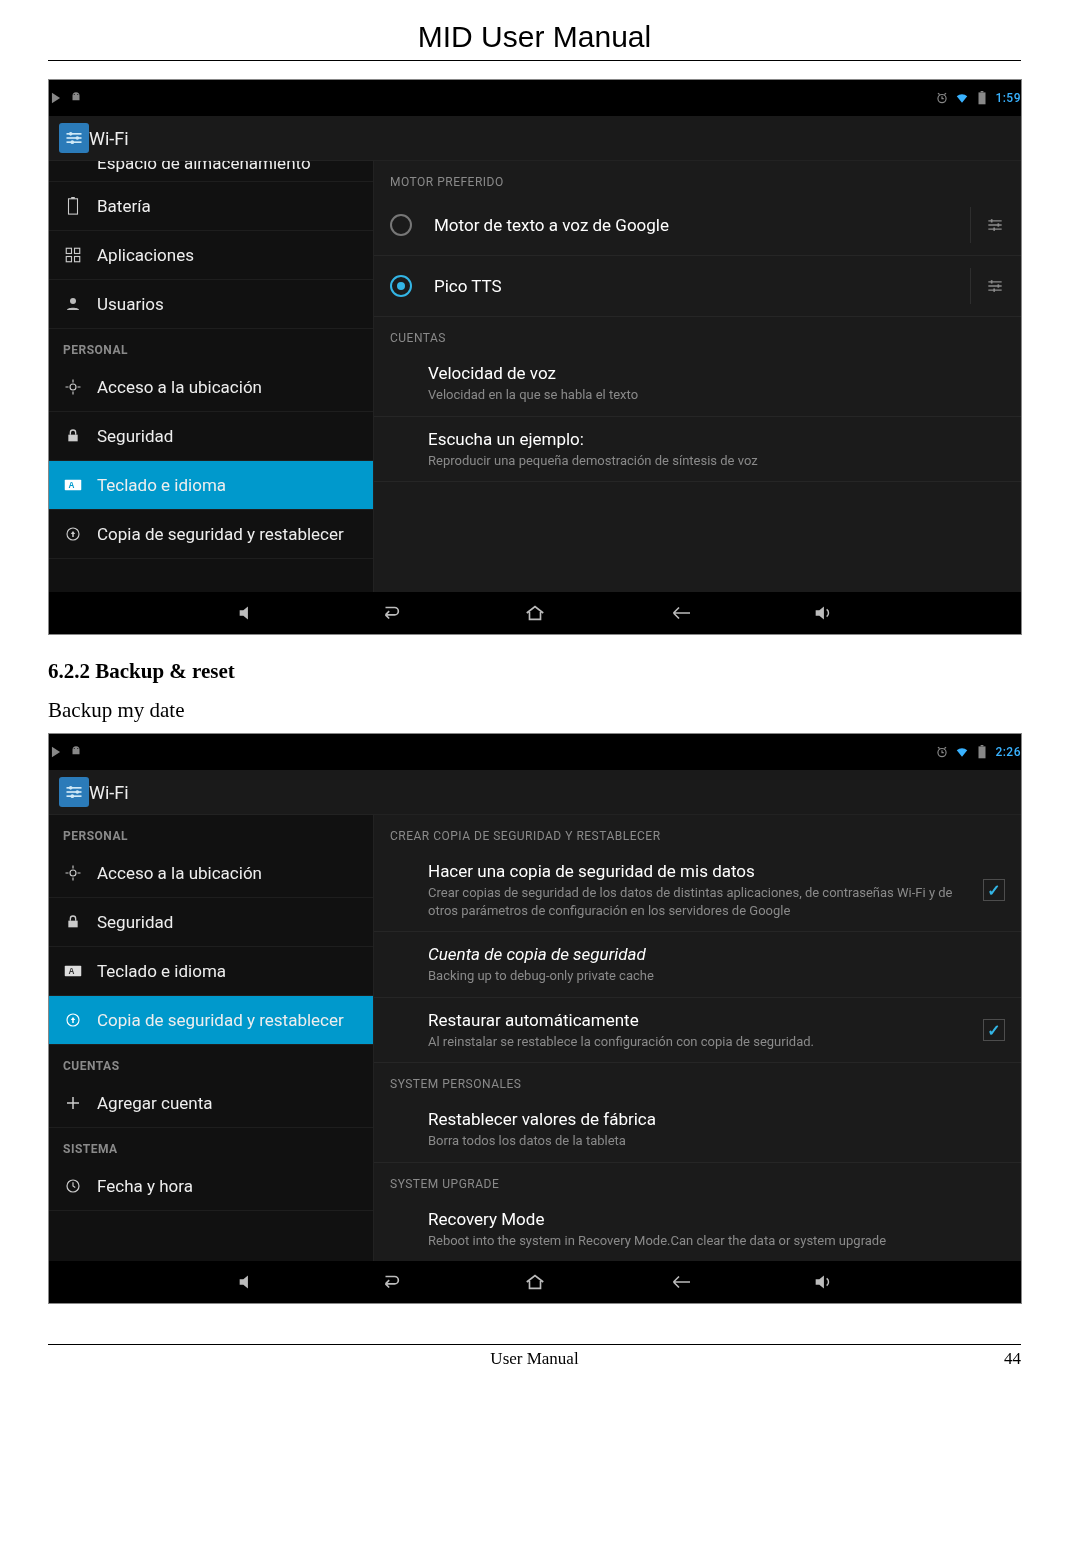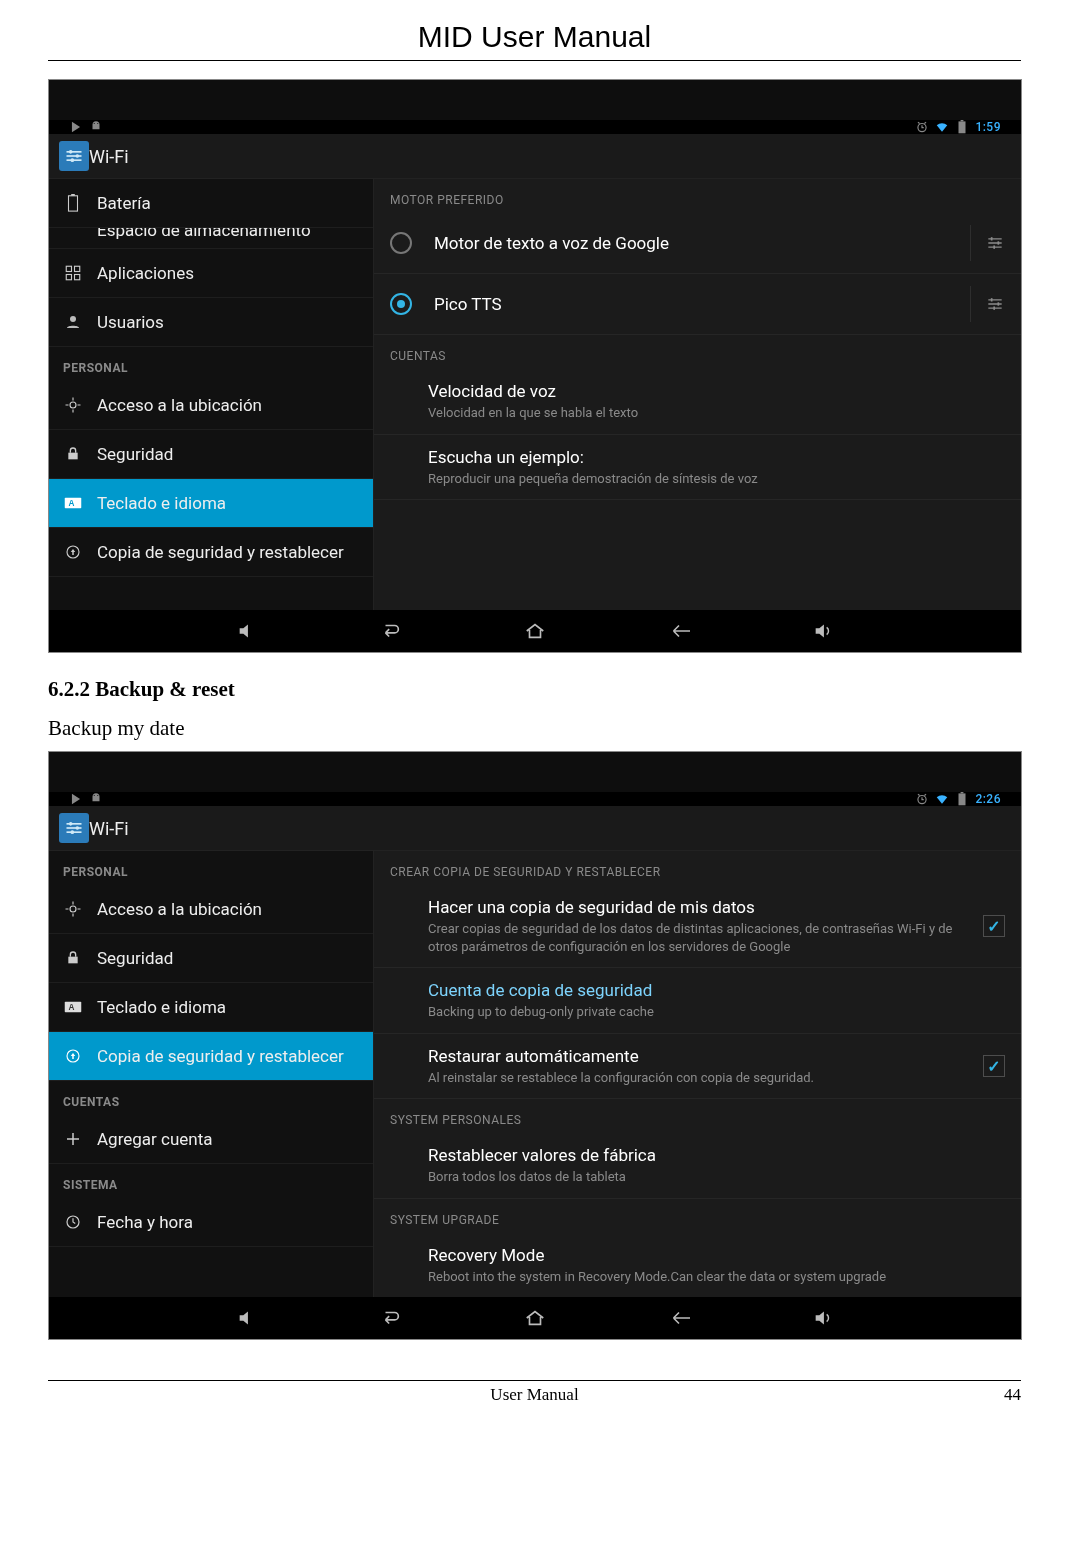--- a/index.html
+++ b/index.html
@@ -8,21 +8,21 @@
   .hr { border:0; border-top:1.5px solid #000; margin:0 0 18px 0; }
   .section-heading { font-size:21px; font-weight:bold; margin:24px 0 10px 0; font-family:"Times New Roman",serif; }
   .body-text { font-size:21px; margin:14px 0 10px 0; font-family:"Times New Roman",serif; }
   .footer { margin-top:40px; border-top:1.5px solid #000; display:flex; justify-content:space-between; font-size:17px; padding:4px 0 30px 0; }
   .footer-center { position:absolute; left:50%; transform:translateX(-50%); }
   .footer-wrap { position:relative; }
 
   
   .shot { width:972px; background:#0e0e0e; color:#fff; font-family:Roboto,Arial,sans-serif; border:1px solid #888; }
 
-  .statusbar { height:14px; background:#000; display:flex; align-items:center; justify-content:space-between; font-size:12px; padding:0 20px;margin-top:40px; }
+  .statusbar { height:36px; background:#000; display:flex; align-items:center; justify-content:space-between; font-size:12px; padding:0 0; }
   .status-left { display:flex; gap:6px; align-items:center; }
   .status-right { display:flex; gap:6px; align-items:center; }
   .sb-icon { width:14px; height:14px; display:inline-flex; align-items:center; justify-content:center; }
   .clock { color:#39b2ff; font-weight:500; letter-spacing:.5px; }
 
   .titlebar { height:44px; display:flex; align-items:center; gap:0; padding:0 10px; border-bottom:1px solid #222; background:#1a1a1a; }
   .titlebar .app-icon { width:30px; height:30px; background:#2b7bb9; border-radius:3px; display:flex; align-items:center; justify-content:center; }
   .titlebar .title { font-size:18px; color:#eee; }
 
   .twocol { display:flex; }
@@ -32,21 +32,21 @@
   .nav-heading { font-size:12px; color:#8a8a8a; letter-spacing:.5px; padding:14px 14px 6px 14px; font-weight:bold; }
   .nav-item { display:flex; align-items:center; gap:14px; padding:14px 14px; font-size:17px; color:#eee; border-bottom:1px solid #1e1e1e; cursor:pointer; }
   .nav-item.selected { background:#0099cc; }
   .nav-icon { width:20px; height:20px; display:inline-flex; align-items:center; justify-content:center; flex:0 0 20px; }
   .nav-item.cut { height:12px; padding-top:0; padding-bottom:8px; overflow:hidden; align-items:flex-end; }
 
   .section-header { font-size:12px; color:#8a8a8a; letter-spacing:.5px; padding:14px 16px 6px 16px; font-weight:normal; }
   .setting-row { display:flex; align-items:center; padding:12px 16px 12px 54px; border-bottom:1px solid #262626; min-height:26px; position:relative; }
   .setting-row.radio { padding-left:16px; gap:22px; }
   .setting-title { font-size:17px; color:#fff; }
-  .setting-title.disabled { color:#7dd3fc; }
+  .setting-title.disabled { color:#ffffff;font-style:italic; }
   .setting-sub { font-size:13px; color:#8a8a8a; margin-top:3px; line-height:1.35; }
   .setting-text { flex:1; padding-right:12px; }
   .right-control { margin-left:auto; padding-left:14px; border-left:1px solid #2e2e2e; height:36px; display:flex; align-items:center; }
   .sliders-icon svg { opacity:.7; }
   .radio-circle { width:18px; height:18px; border:2px solid #777; border-radius:50%; flex:0 0 18px; display:flex; align-items:center; justify-content:center; }
   .radio-circle.on { border-color:#33b5e5; }
   .radio-circle.on::after { content:""; width:8px; height:8px; background:#33b5e5; border-radius:50%; }
   .checkbox { width:20px; height:20px; border:1px solid #4d4d4d; display:flex; align-items:center; justify-content:center; margin-left:auto; }
   .checkbox.on::after { content:"✓"; color:#33b5e5; font-size:16px; font-weight:bold; }
 
@@ -111,32 +111,32 @@
             <circle cx="8" cy="7" r="2.2" fill="#cfe9f7"></circle>
             <circle cx="16" cy="12" r="2.2" fill="#cfe9f7"></circle>
             <circle cx="10" cy="17" r="2.2" fill="#cfe9f7"></circle>
           </svg>
         </span>
       <span class="title">Wi-Fi</span>
     </div>
 
     <div class="twocol">
       <div class="leftcol">
+        <div class="nav-item cut">
+          <span class="nav-icon"></span>
+          <span>Espacio de almacenamiento</span>
+        </div>
         <div class="nav-item">
           <span class="nav-icon">
               <svg width="16" height="18" viewBox="0 0 12 20">
                 <rect x="1" y="2" width="10" height="17" fill="none" stroke="#ccc" stroke-width="1.2"></rect>
                 <rect x="4" y="0" width="4" height="2" fill="#ccc"></rect>
               </svg>
             </span>
           <span>Batería</span>
-        </div>
-        <div class="nav-item cut">
-          <span class="nav-icon"></span>
-          <span>Espacio de almacenamiento</span>
         </div>
         <div class="nav-item">
           <span class="nav-icon">
               <svg width="18" height="18" viewBox="0 0 24 24">
                 <rect x="3" y="3" width="7" height="7" fill="none" stroke="#ccc" stroke-width="1.5"></rect>
                 <rect x="14" y="3" width="7" height="7" fill="none" stroke="#ccc" stroke-width="1.5"></rect>
                 <rect x="3" y="14" width="7" height="7" fill="none" stroke="#ccc" stroke-width="1.5"></rect>
                 <rect x="14" y="14" width="7" height="7" fill="none" stroke="#ccc" stroke-width="1.5"></rect>
               </svg>
             </span>

